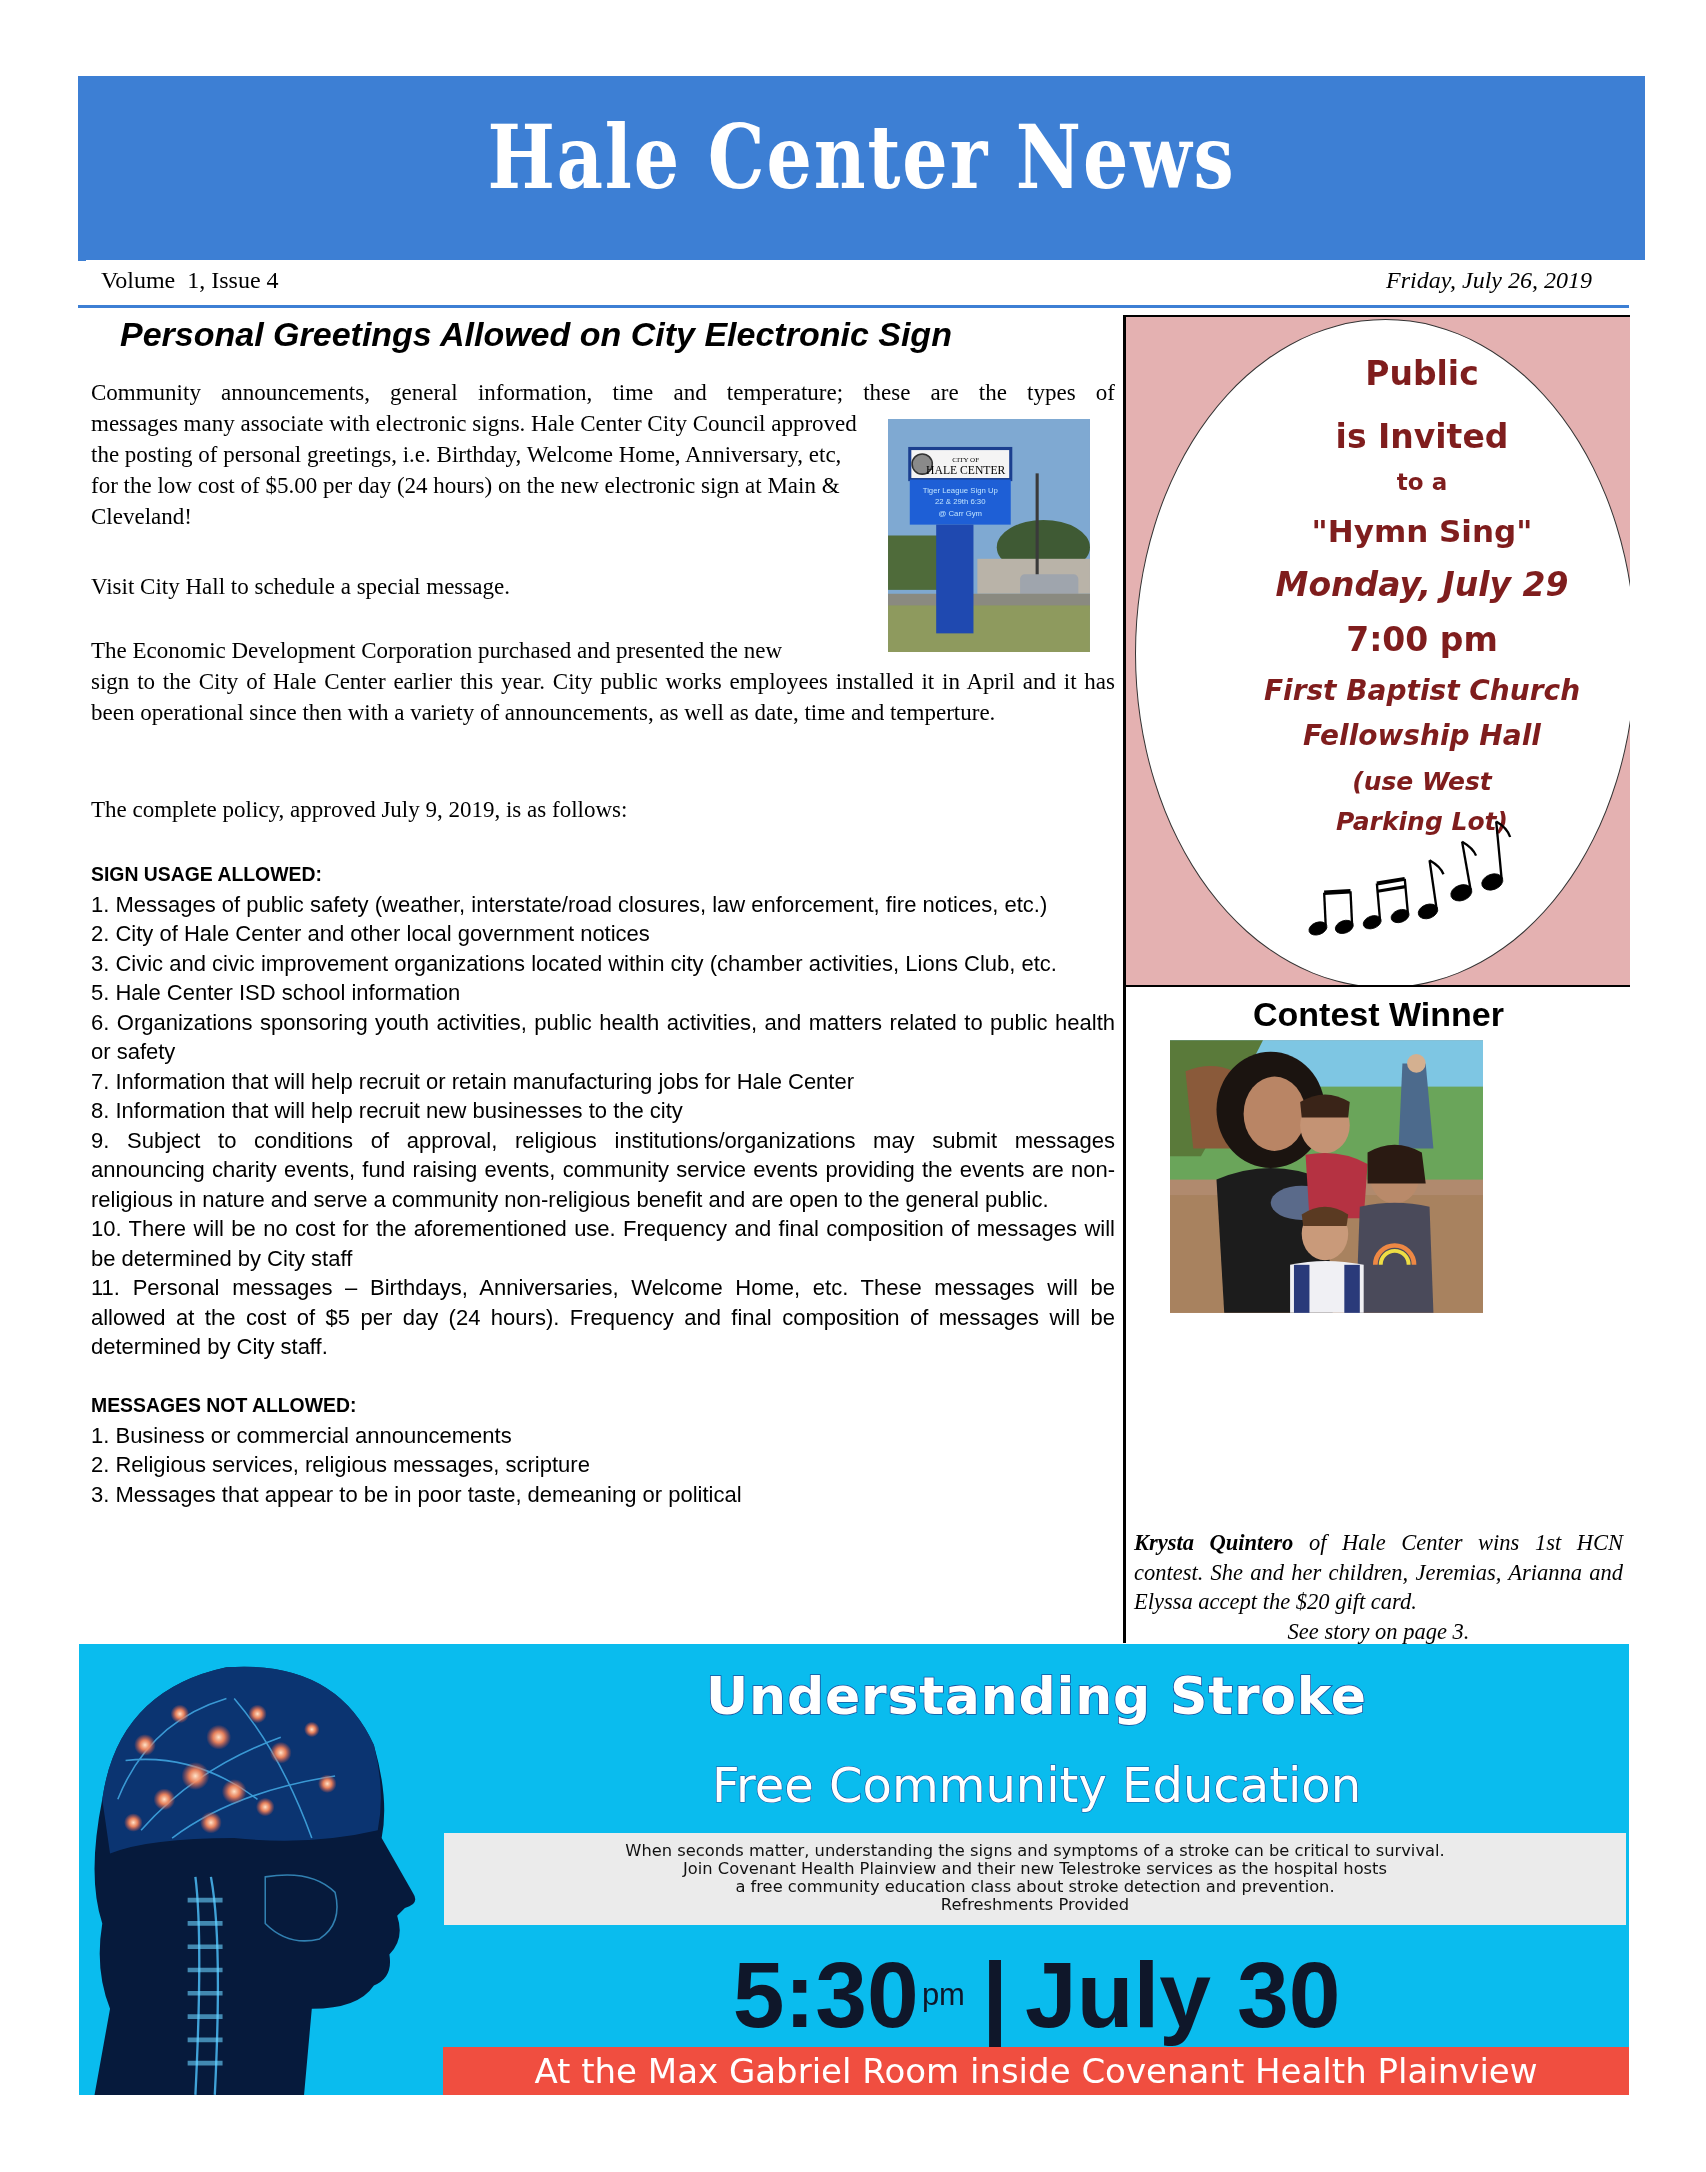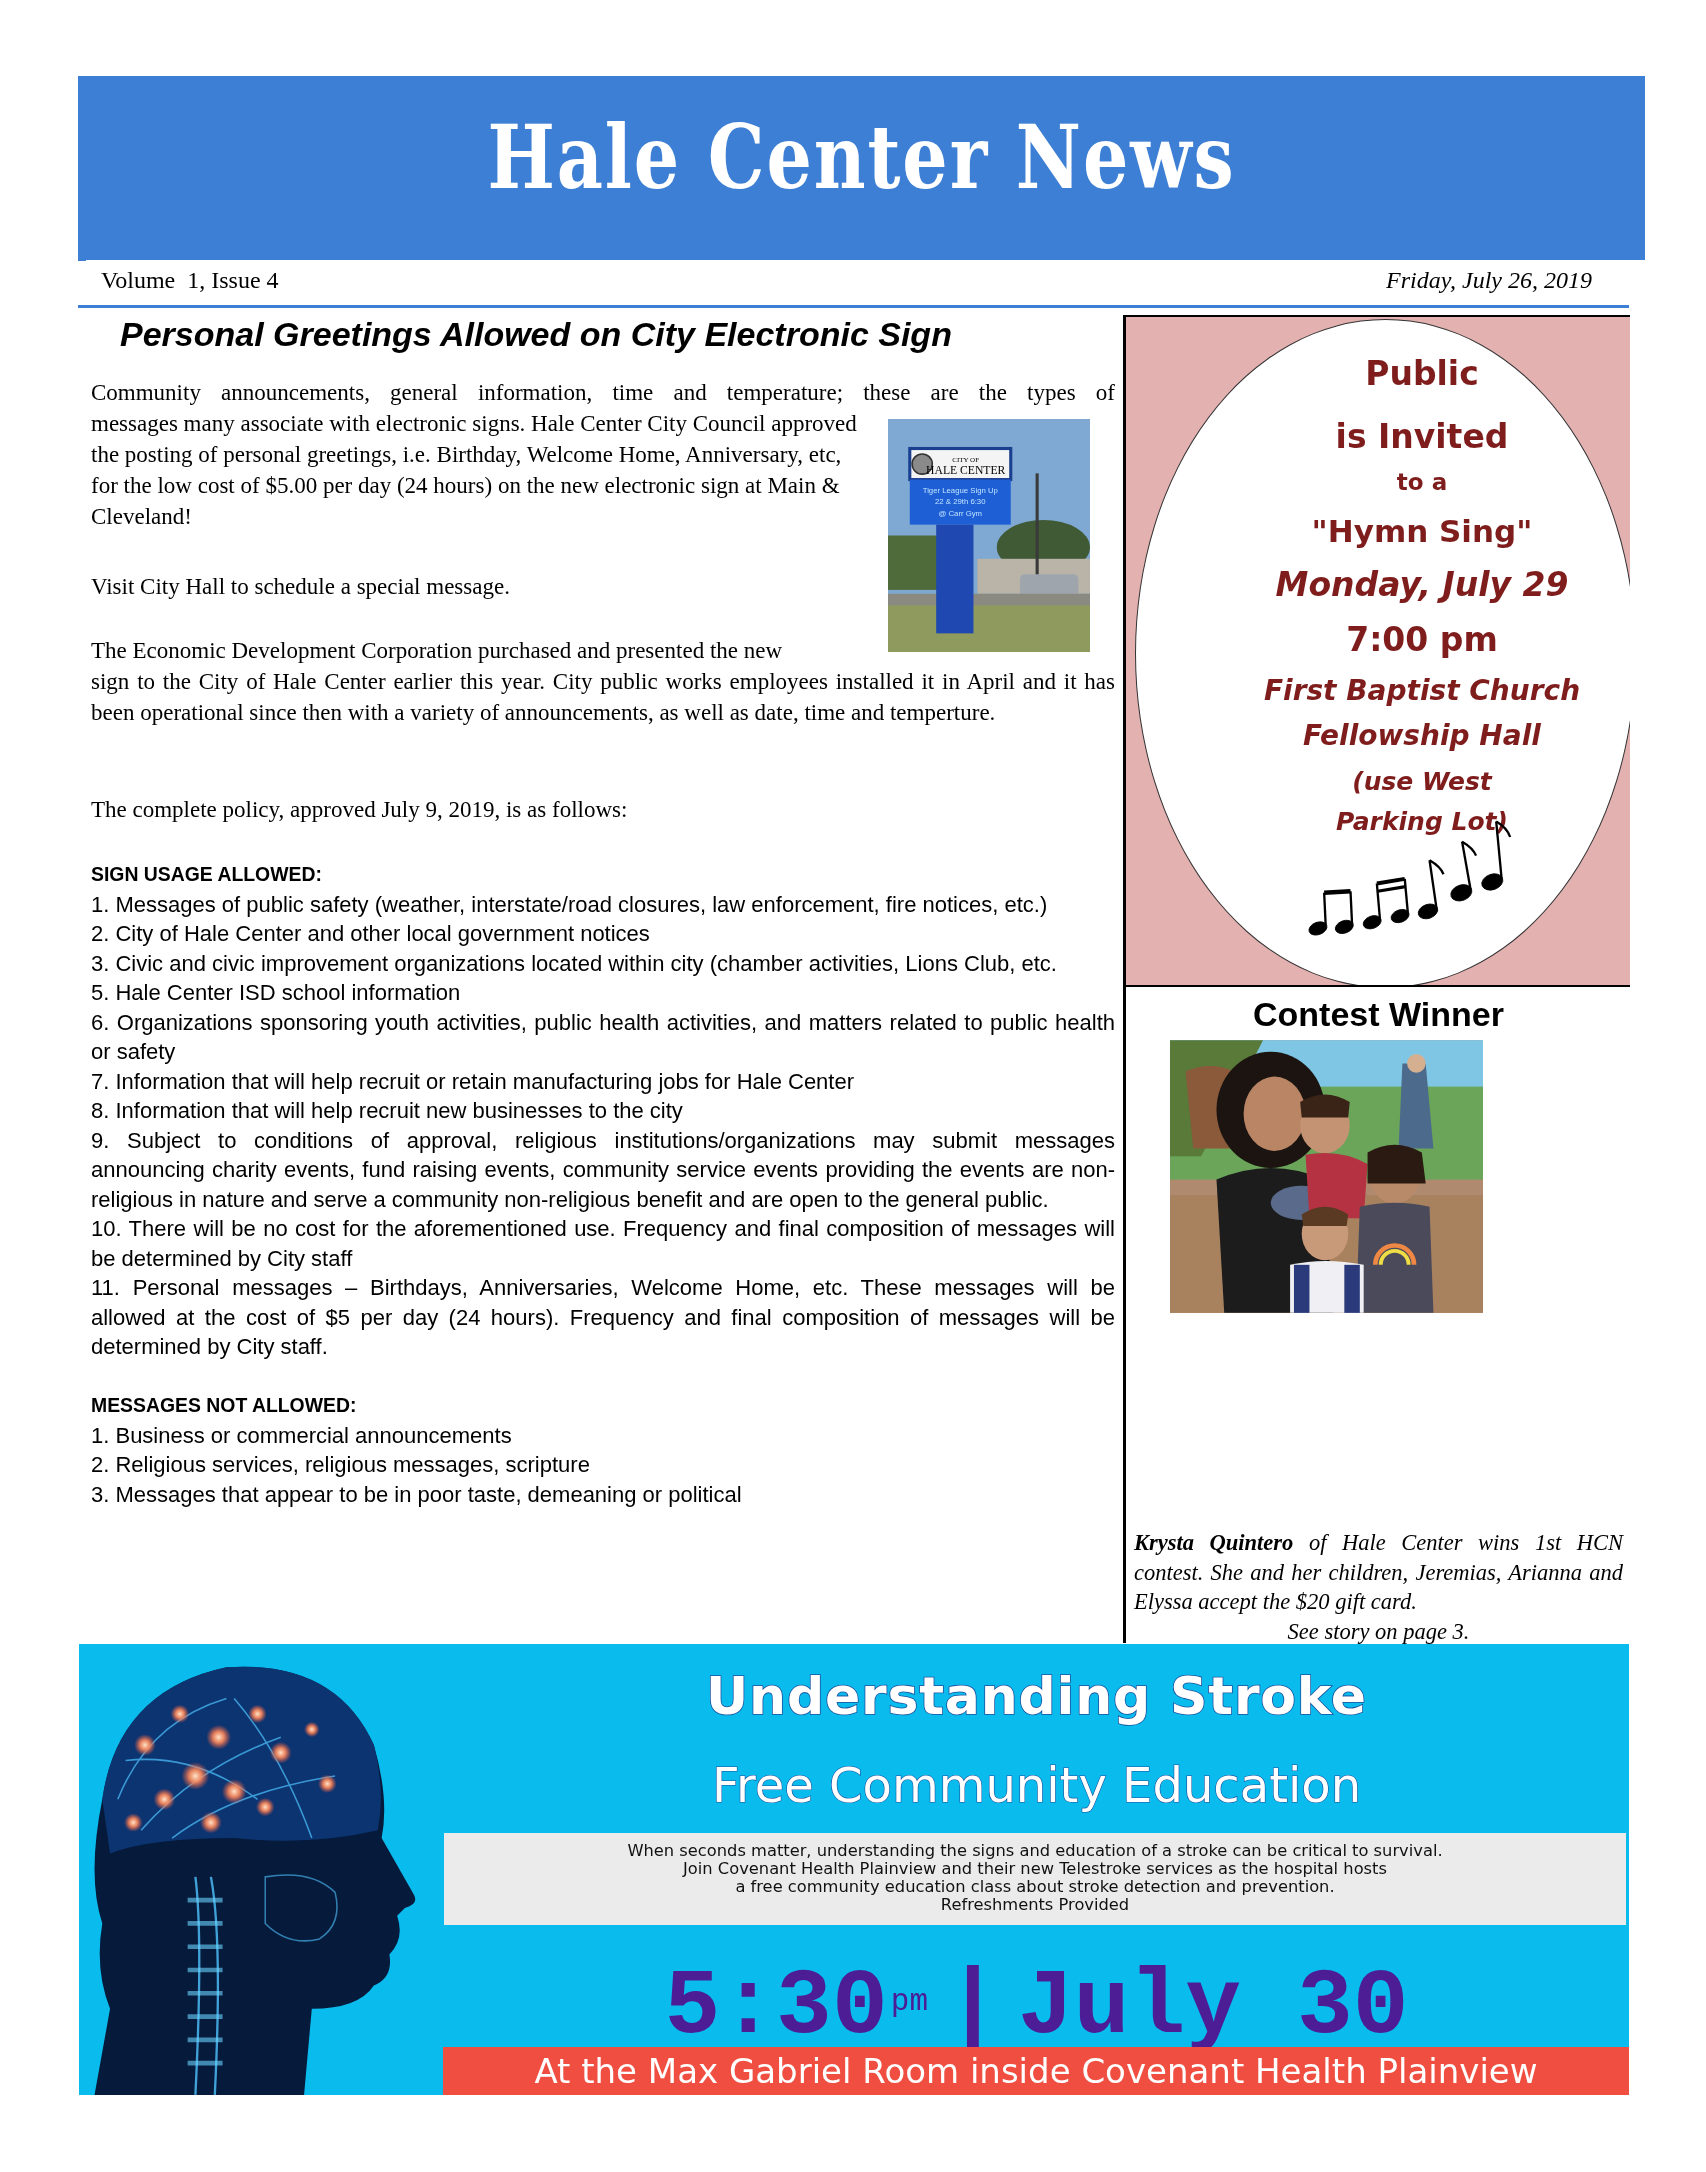--- a/index.html
+++ b/index.html
@@ -57,21 +57,21 @@
   .caption .center { display:block; text-align:center; }
 
   
   .ad { left:79px; top:1644px; width:1550px; height:451px; background:#0abcee; overflow:hidden; }
   .ad-head { position:absolute; left:0; top:0; width:388px; height:451px; }
   .ad-title { position:absolute; left:365px; width:1185px; text-align:center; font-family:"DejaVu Sans", sans-serif; font-weight:bold; color:#fff;
     -webkit-text-stroke:1.6px #1a4f9c; paint-order:stroke fill; }
   .ad-t1 { top:22px; font-size:52px; letter-spacing:0.8px; }
   .ad-t2 { top:113px; font-size:48px; font-weight:normal; -webkit-text-stroke:1.2px #1a4f9c; }
   .ad-grey { position:absolute; left:365px; top:189px; width:1182px; height:92px; background:#ebebeb; font-family:"DejaVu Sans", sans-serif; font-size:16.3px; line-height:18px; text-align:center; padding-top:9.3px; box-sizing:border-box; color:#111; }
-  .ad-time { position:absolute; left:365px; top:303px; width:1185px; text-align:center; font-family:Liberation Mono, monospace; font-weight:bold; font-size:93px; line-height:109px; color:#4c1d95; white-space:nowrap; }
+  .ad-time { position:absolute; left:365px; top:296px; width:1185px; text-align:center; font-family:Liberation Sans, sans-serif; font-weight:bold; font-size:93px; line-height:109px; color:#0f172a; white-space:nowrap; }
   .ad-time .pm { font-size:31px; vertical-align:22px; font-weight:normal; margin-left:3.1px; }
   .ad-time .sep { margin:0 17px; }
   .ad-red { position:absolute; left:364px; top:403px; width:1186px; height:48px; background:#f04e40; color:#fff; text-align:center; font-family:"DejaVu Sans", sans-serif; font-size:34px; line-height:48px; }
 </style>
 </head>
 <body>
 
 <div class="abs masthead">
   <div class="masthead-title">Hale Center News</div>
 </div>
@@ -239,21 +239,21 @@
     <circle cx="110" cy="200" r="14" fill="url(#glow)"></circle>
     <circle cx="240" cy="210" r="12" fill="url(#glow)"></circle>
     <circle cx="70" cy="230" r="12" fill="url(#glow)"></circle>
     <circle cx="300" cy="110" r="10" fill="url(#glow)"></circle>
     <circle cx="320" cy="180" r="12" fill="url(#glow)"></circle>
     <circle cx="170" cy="230" r="14" fill="url(#glow)"></circle>
   </svg>
   <div class="ad-title ad-t1">Understanding Stroke</div>
   <div class="ad-title ad-t2">Free Community Education</div>
   <div class="ad-grey">
-    <div>When seconds matter, understanding the signs and education of a stroke can be critical to survival.</div>
+    <div>When seconds matter, understanding the signs and symptoms of a stroke can be critical to survival.</div>
     <div>Join Covenant Health Plainview and their new Telestroke services as the hospital hosts</div>
     <div>a free community education class about stroke detection and prevention.</div>
     <div>Refreshments Provided</div>
   </div>
   <div class="ad-time">
     <span>5:30</span><span class="pm">pm</span><span class="sep">|</span><span>July 30</span>
   </div>
   <div class="ad-red">At the Max Gabriel Room inside Covenant Health Plainview</div>
 </div>
 

